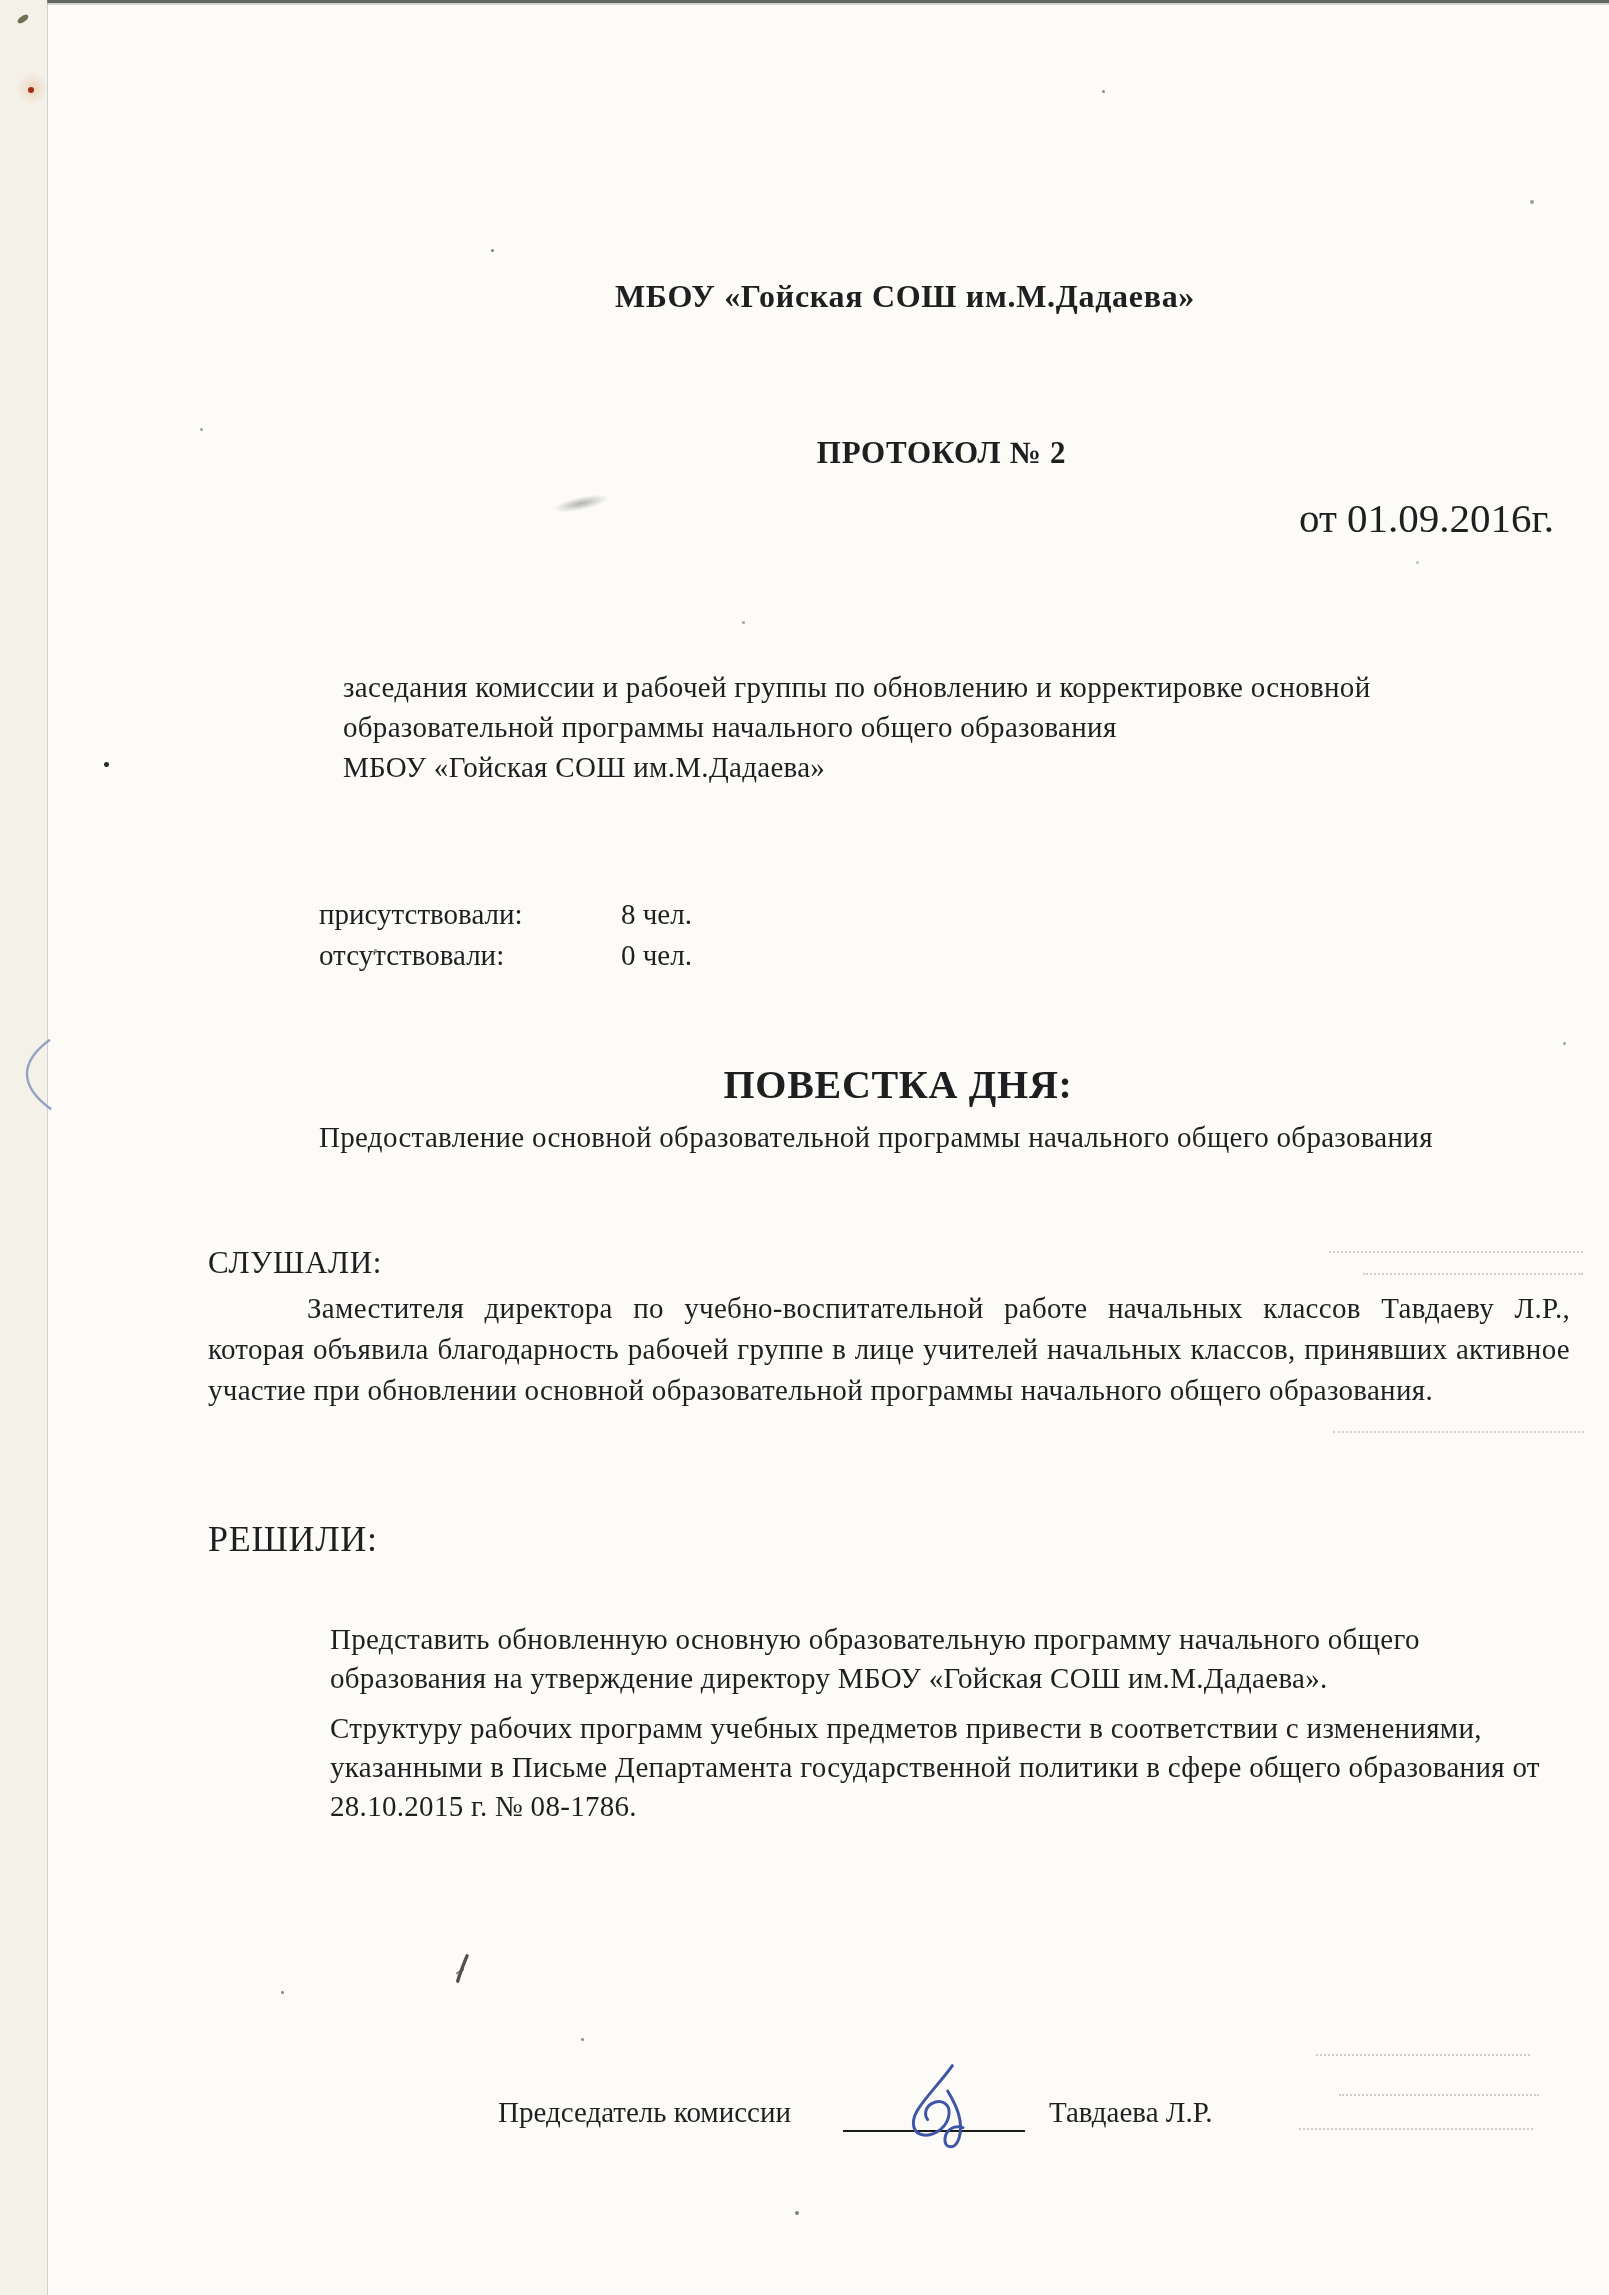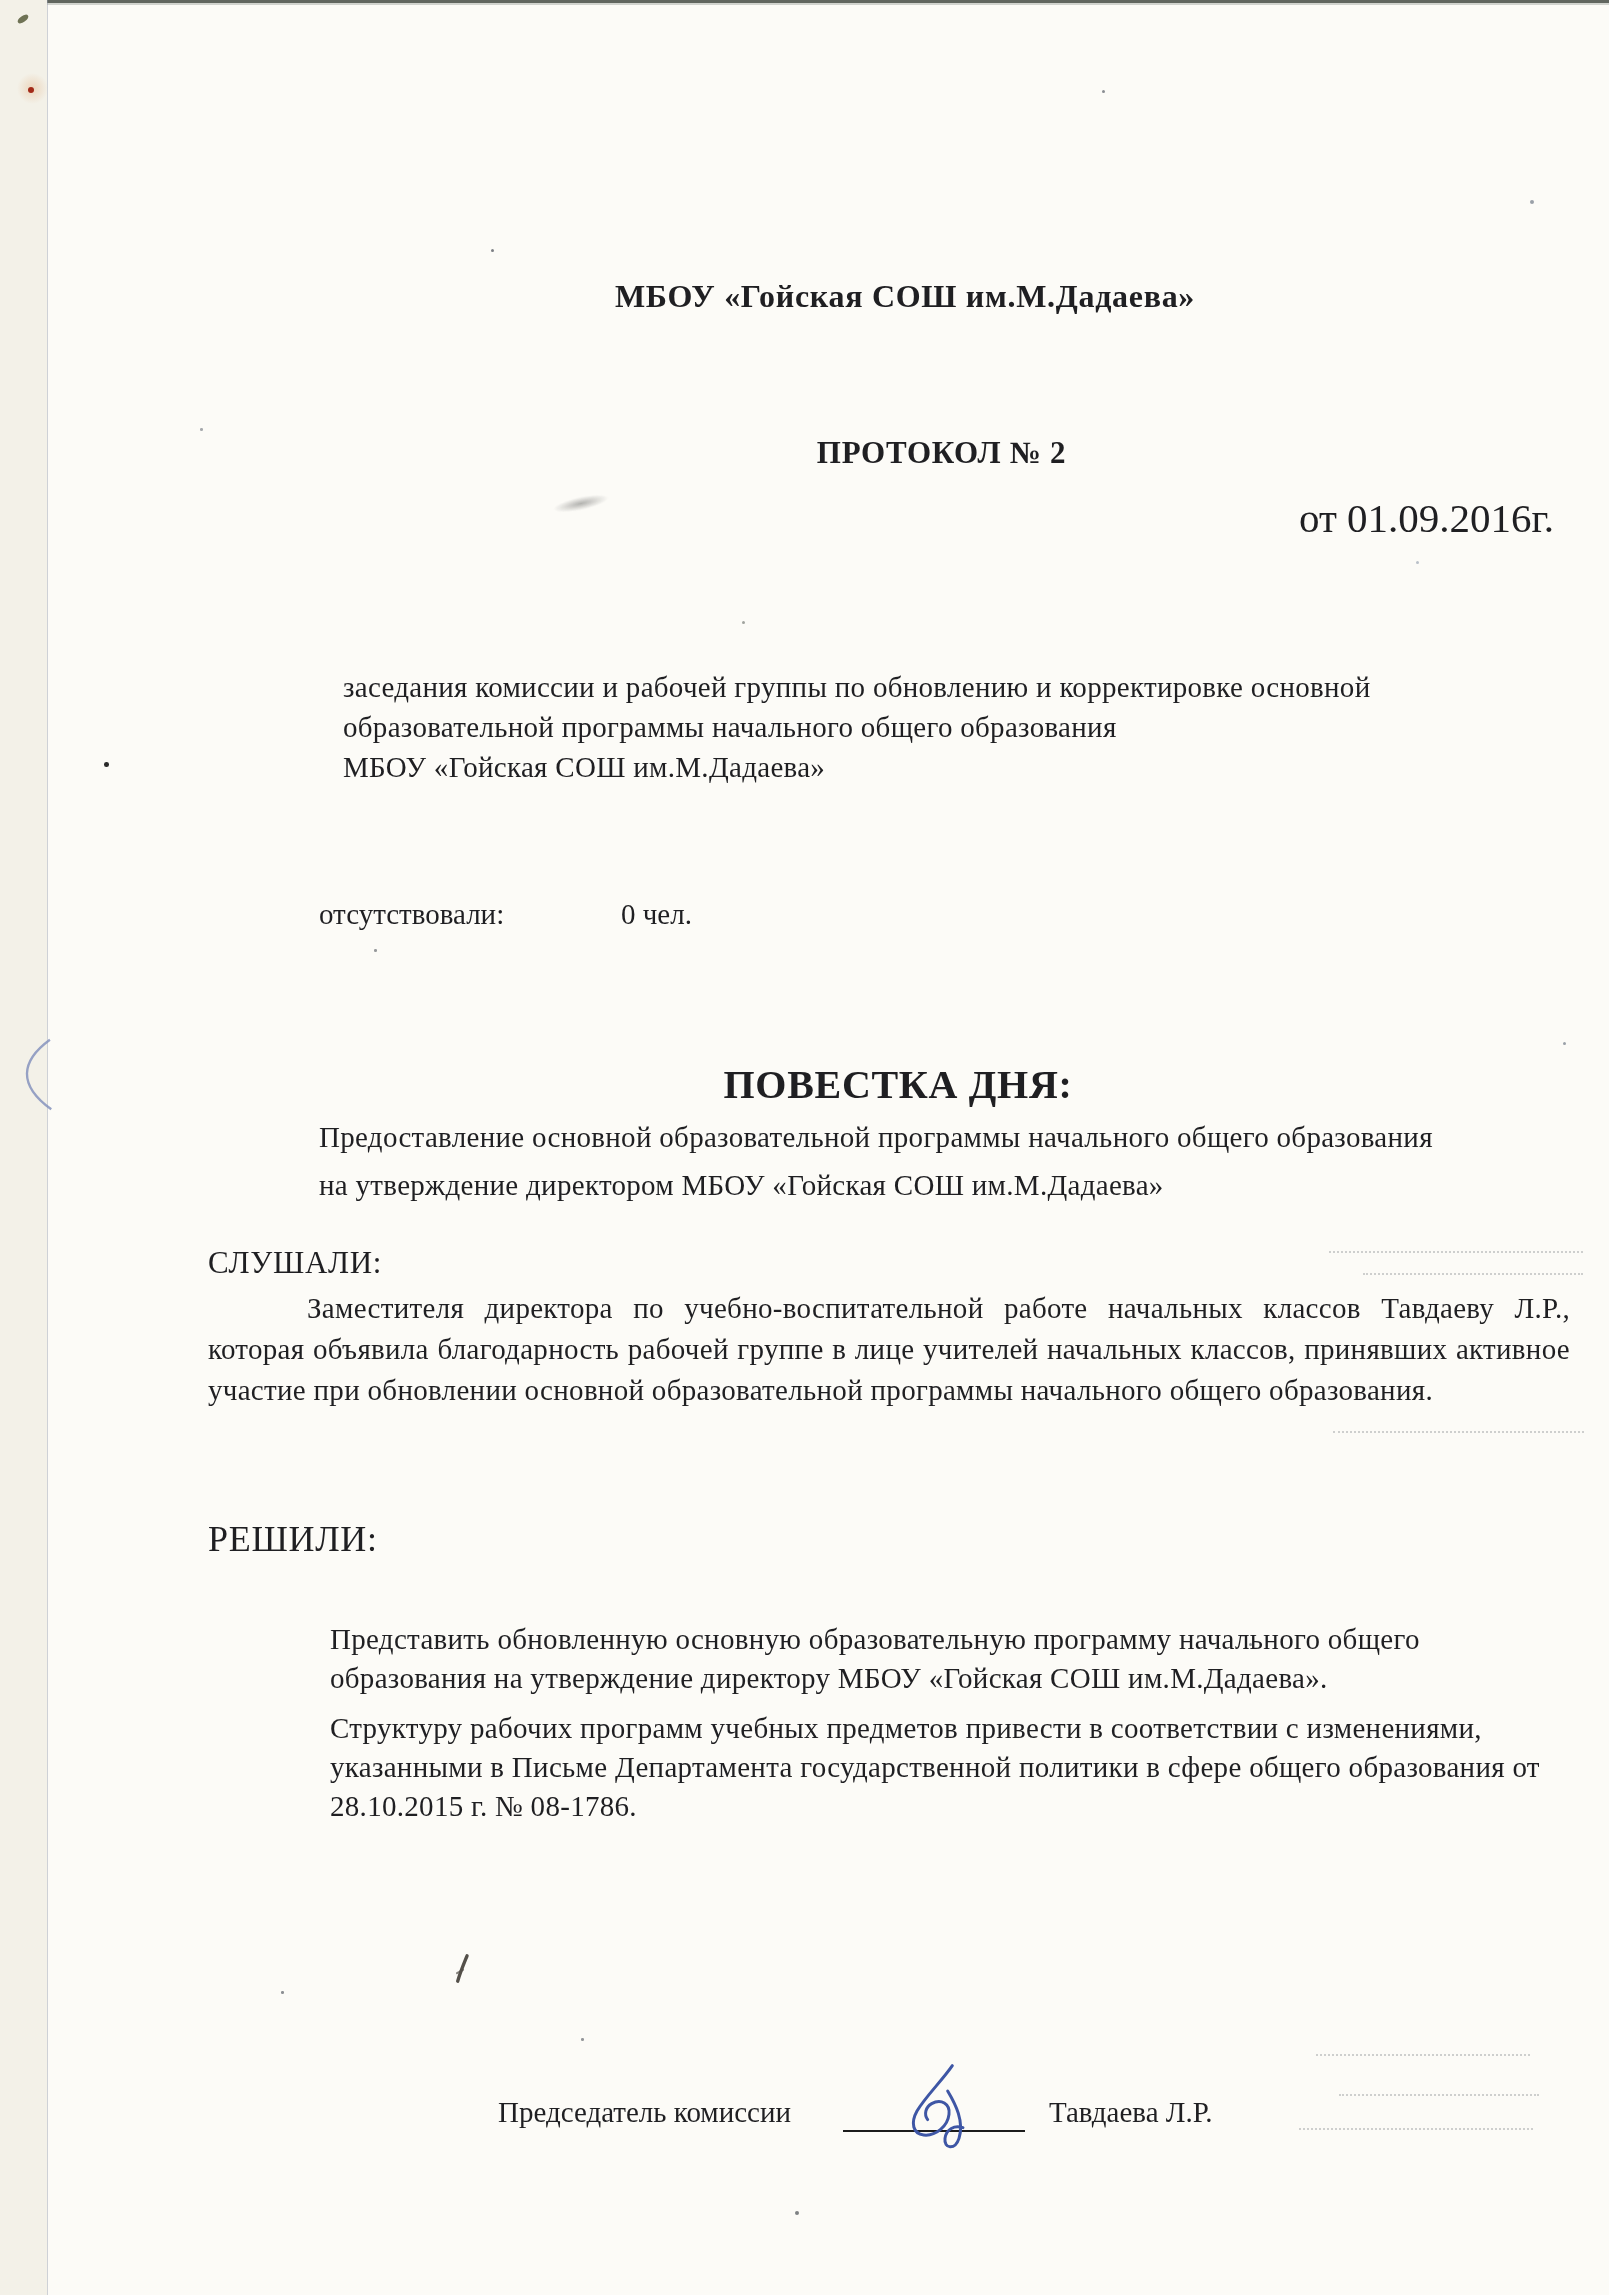--- a/index.html
+++ b/index.html
@@ -69,29 +69,31 @@
   <div class="abs date-line">от 01.09.2016г.</div>
 
   <div class="abs subject">
     <div>заседания комиссии и рабочей группы по обновлению и корректировке основной</div>
     <div>образовательной программы начального общего образования</div>
     <div>МБОУ «Гойская СОШ им.М.Дадаева»</div>
   </div>
 
   <div class="abs attendance">
     <div>
+      <span class="lbl">присутствовали:</span><span>8 чел.</span>
+    </div>
+    <div>
       <span class="lbl">отсутствовали:</span><span>0 чел.</span>
     </div>
   </div>
 
   <h3 class="abs agenda-head">ПОВЕСТКА ДНЯ:</h3>
 
   <div class="abs agenda-text">
     <div>Предоставление основной образовательной программы начального общего образования</div>
-    <div>на утверждение директором МБОУ «Гойская СОШ им.М.Дадаева»</div>
   </div>
 
   <div class="abs heard-head">СЛУШАЛИ:</div>
 
   <div class="abs heard-text">Заместителя директора по учебно-воспитательной работе начальных классов Тавдаеву Л.Р., которая объявила благодарность рабочей группе в лице учителей начальных классов, принявших активное участие при обновлении основной образовательной программы начального общего образования.</div>
 
   <div class="abs resolved-head">РЕШИЛИ:</div>
 
   <div class="abs resolved-block">
     <p>Представить обновленную основную образовательную программу начального общего образования на утверждение директору МБОУ «Гойская СОШ им.М.Дадаева».</p>

